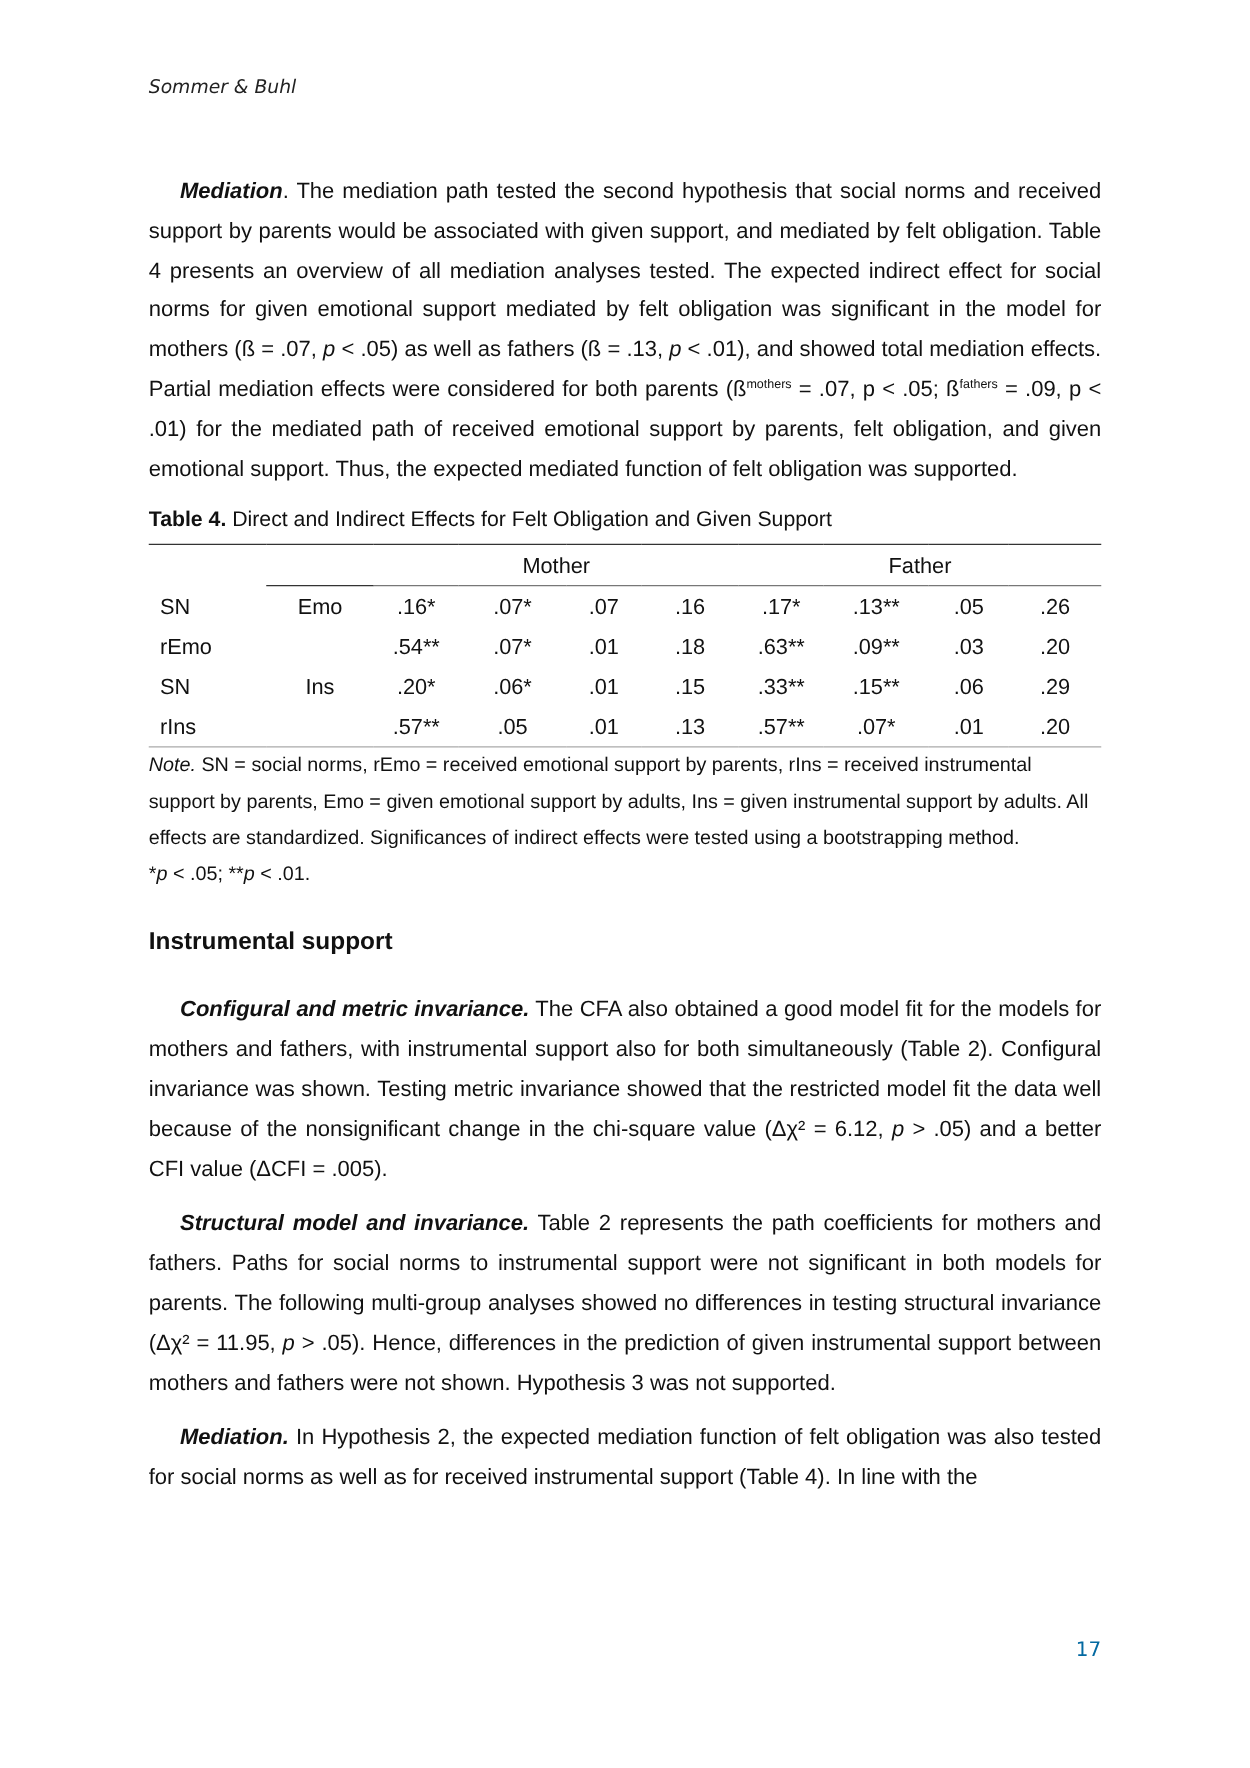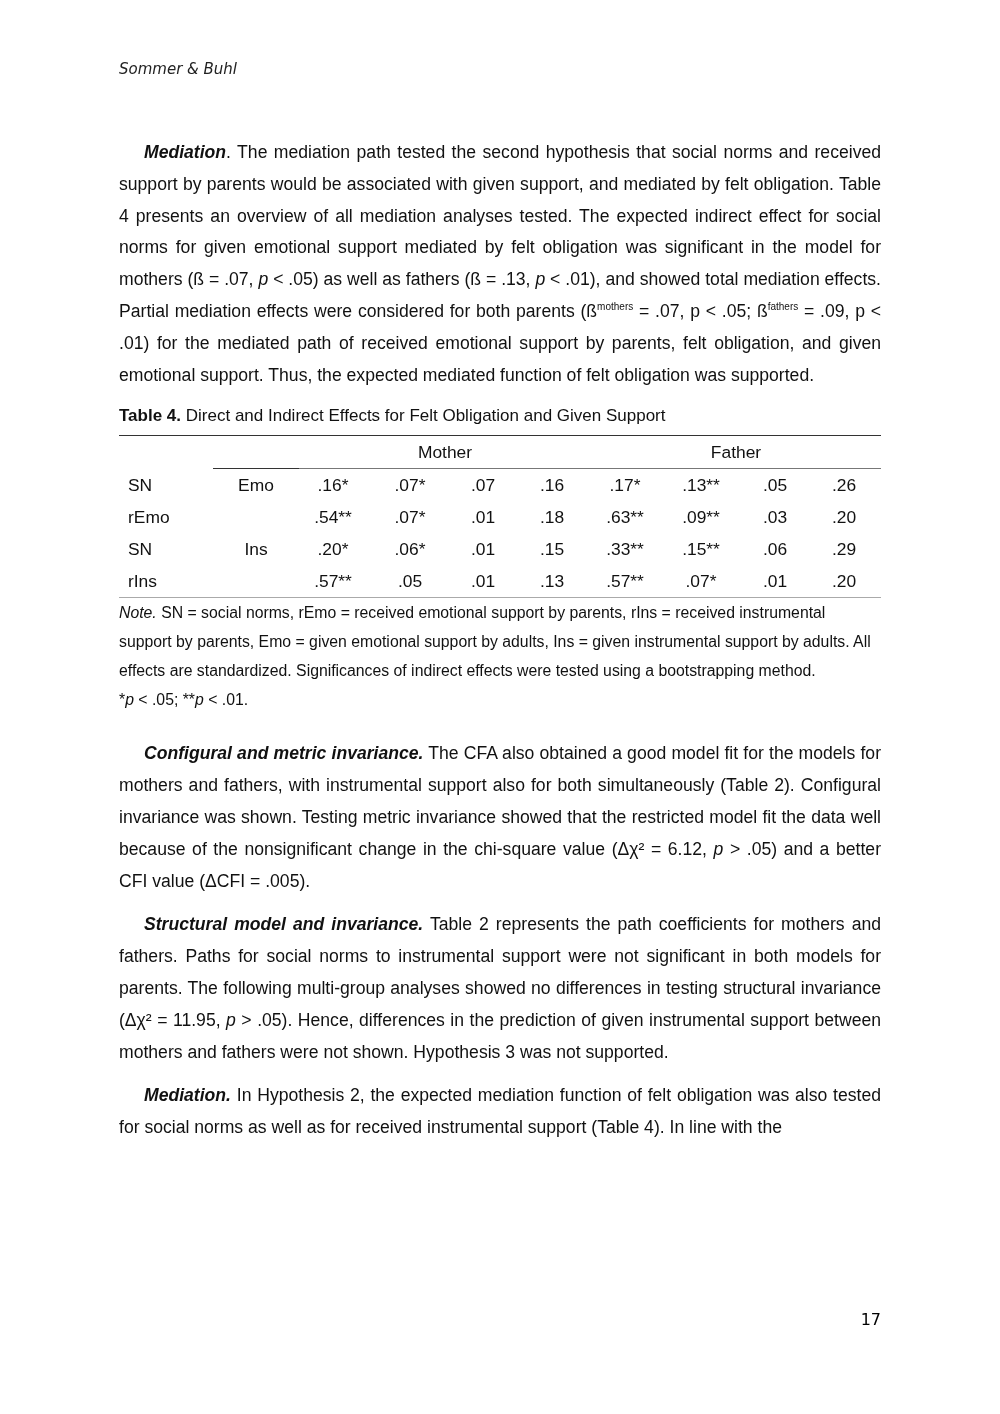--- a/index.html
+++ b/index.html
@@ -1,18 +1,18 @@
 <!DOCTYPE html>
 <html><head>
 <meta charset="utf-8">
 <style>
   html, body { margin: 0; padding: 0; background: #ffffff; }
   body { width: 1000px; height: 1414px; position: relative; overflow: hidden; color: #111; }
   .header { position: absolute; left: 119px; top: 60px; font-family: "DejaVu Sans", sans-serif; font-style: italic; font-size: 15px; color: #222; }
-  .pagenum { position: absolute; right: 119px; top: 1310px; font-family: "DejaVu Sans", sans-serif; font-size: 16px; color: #000000; }
+  .pagenum { position: absolute; right: 119px; top: 1310px; font-family: "DejaVu Sans", sans-serif; font-size: 16px; color: #0369a1; }
   .content { position: absolute; left: 119px; top: 137px; width: 762px; font-family: "Liberation Sans", sans-serif; font-size: 17.6px; }
   p.body { margin: 0; line-height: 31.8px; text-align: justify; text-indent: 25px; }
   p.body b { font-style: italic; font-weight: bold; }
   sup { font-size: 10px; line-height: 0; vertical-align: 7px; }
   .caption { margin-top: 13px; line-height: 24px; font-size: 17px; }
   .caption b { font-weight: bold; }
   table.t4 { width: 762px; border-collapse: collapse; margin-top: 7px; font-size: 17.4px; }
   table.t4 td { padding: 0; height: 32px; text-align: center; white-space: nowrap; }
   table.t4 tr.top td { border-top: 1.5px solid #333; }
   table.t4 tr.grp td.grpcell { border-bottom: 1px solid #777; }
@@ -101,20 +101,21 @@
       <td>.57**</td>
       <td>.07*</td>
       <td>.01</td>
       <td>.20</td>
     </tr>
   </tbody>
     </table>
 
   <div class="note"><i>Note.</i><span> SN = social norms, rEmo = received emotional support by parents, rIns = received instrumental support by parents, Emo = given emotional support by adults, Ins = given instrumental support by adults. All effects are standardized. Significances of indirect effects were tested using a bootstrapping method.</span><br><span>*</span><i>p</i><span> &lt; .05; </span><span>**</span><i>p</i><span> &lt; .01.</span></div>
 
+  <h2 class="sub">Instrumental support</h2>
 
   <div class="gap1"></div>
 
   <p class="body"><b>Configural and metric invariance.</b><span> The CFA also obtained a good model fit for the models for mothers and fathers, with instrumental support also for both simultaneously (Table 2). Configural invariance was shown. Testing metric invariance showed that the restricted model fit the data well because of the nonsignificant change in the chi-square value (Δχ² = 6.12, </span><i>p</i><span> &gt; .05) and a better CFI value (ΔCFI = .005).</span></p>
 
   <div class="gap2"></div>
 
   <p class="body"><b>Structural model and invariance.</b><span> Table 2 represents the path coefficients for mothers and fathers. Paths for social norms to instrumental support were not significant in both models for parents. The following multi-group analyses showed no differences in testing structural invariance (Δχ² = 11.95, </span><i>p</i><span> &gt; .05). Hence, differences in the prediction of given instrumental support between mothers and fathers were not shown. Hypothesis 3 was not supported.</span></p>
 
   <div class="gap2"></div>

